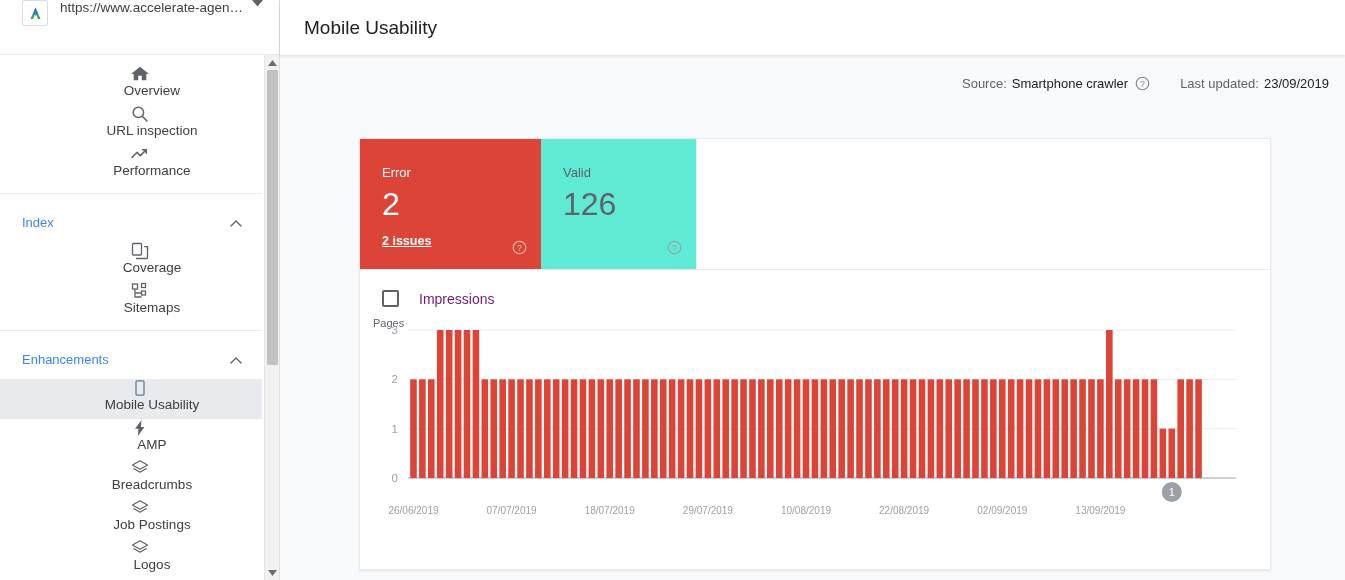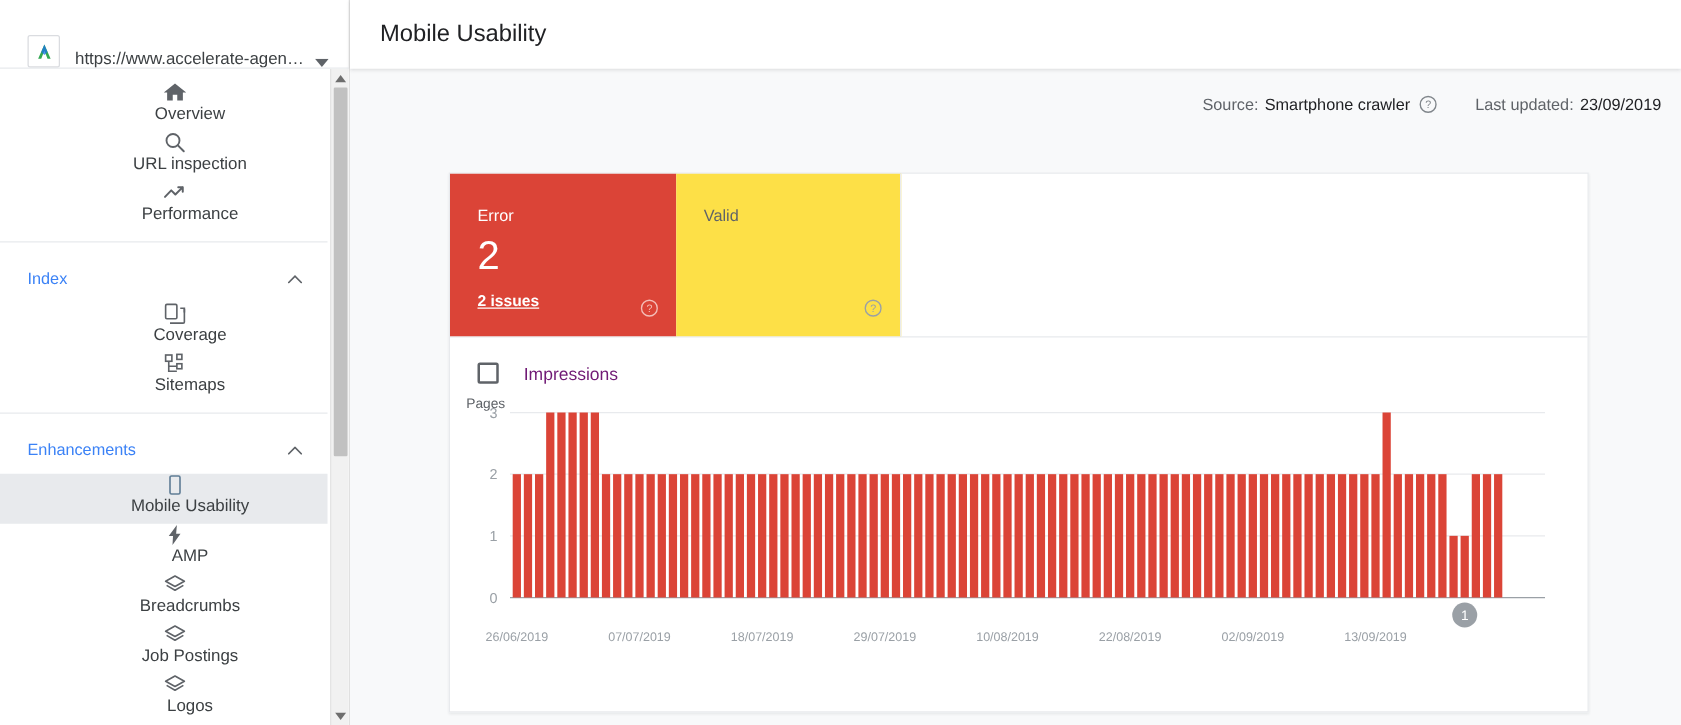--- a/index.html
+++ b/index.html
@@ -9,21 +9,21 @@
     background: #fff; overflow: hidden;
   }
   #app { position: relative; width: 1345px; height: 580px; display: flex; }
 
   
   .sidebar {
     width: 280px; height: 580px; background: #fff;
     border-right: 1px solid #e0e0e0; position: relative; flex: none;
   }
   .property-bar {
-    height: 55px; display: flex; align-items: flex-end;
+    height: 55px; display: flex; align-items: flex-start;
     padding: 0 12px 0 22px; border-bottom: 1px solid #e8eaed;
   }
   .prop-logo {
     width: 26px; height: 26px; border: 1px solid #dadce0; border-radius: 2px;
     flex: none; display: flex; align-items: center; justify-content: center;
     background: #fff;
   }
   .prop-url {
     flex: 1; margin-left: 12px; font-size: 13.5px; color: #3c4043;
     white-space: nowrap; overflow: hidden;
@@ -74,21 +74,21 @@
   .help-ico { margin-left: 7px; display: flex; }
 
   
   .card {
     position: absolute; left: 79px; top: 138px; width: 912px; height: 432px;
     background: #fff; border: 1px solid #e8eaed; box-shadow: 0 1px 2px rgba(60,64,67,.10);
   }
   .summary { display: flex; height: 131px; border-bottom: 1px solid #e8eaed; }
   .sumtile { position: relative; padding: 26px 0 0 22px; }
   .sumtile.error { width: 181px; background: #DB4437; color: #fff; }
-  .sumtile.valid { width: 180px; background: #fde047; border-right: 1px solid #e8eaed; }
+  .sumtile.valid { width: 156px; background: #5eead4; border-right: 1px solid #e8eaed; }
   .sum-name { font-size: 13px; }
   .sumtile.valid .sum-name { color: #5f6368; }
   .sum-num { font-size: 32px; font-weight: 300; margin-top: 8px; line-height: 1; }
   .sumtile.valid .sum-num { color: #5f6368; }
   .sum-sub { font-size: 12.5px; font-weight: bold; margin-top: 14px; text-decoration: underline; }
   .tile-help { position: absolute; right: 14px; bottom: 10px; }
 
   .legendrow { display: flex; align-items: center; padding: 20px 0 0 22px; }
   .cbox { width: 17px; height: 17px; border: 2px solid #5f6368; border-radius: 2px; }
   .legendlbl { margin-left: 20px; font-size: 14px; color: #701a75; }
@@ -298,20 +298,21 @@
           <div class="sum-sub">2 issues</div>
           <span class="tile-help">
             <svg width="15" height="15" viewBox="0 0 15 15">
                 <circle cx="7.5" cy="7.5" r="6.3" stroke="#f4bdb7" stroke-width="1.1" fill="none"></circle>
                 <text x="7.5" y="10.8" font-size="8.6" fill="#f4bdb7" text-anchor="middle" font-family="Liberation Sans, sans-serif">?</text>
               </svg>
           </span>
         </div>
         <div class="sumtile valid">
           <div class="sum-name">Valid</div>
+          <div class="sum-num">126</div>
           <span class="tile-help">
             <svg width="15" height="15" viewBox="0 0 15 15">
                 <circle cx="7.5" cy="7.5" r="6.3" stroke="#9aa0a6" stroke-width="1.1" fill="none"></circle>
                 <text x="7.5" y="10.8" font-size="8.6" fill="#9aa0a6" text-anchor="middle" font-family="Liberation Sans, sans-serif">?</text>
               </svg>
           </span>
         </div>
         <div style="flex:1"></div>
       </div>
 

